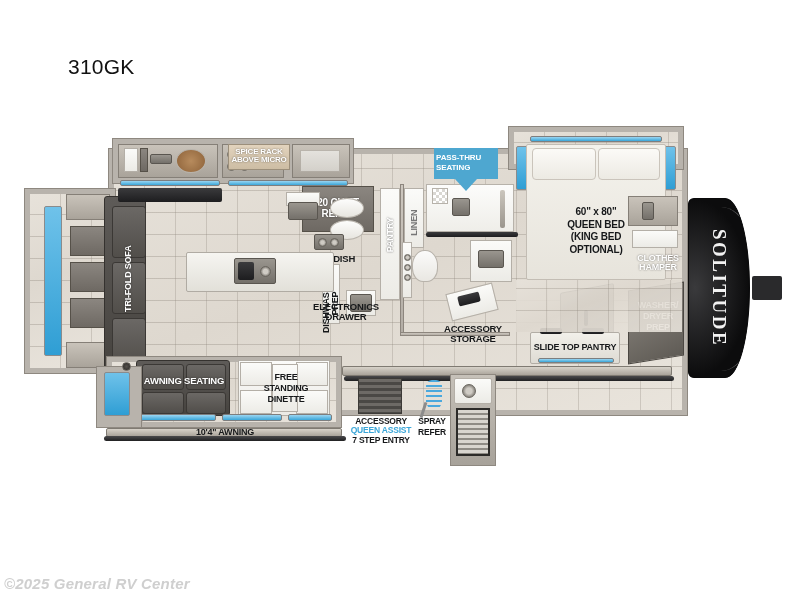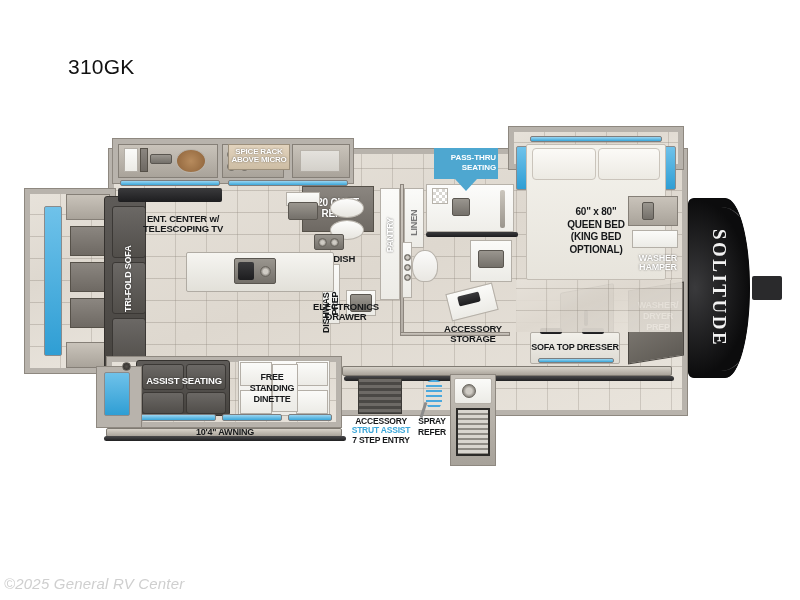--- a/index.html
+++ b/index.html
@@ -25,21 +25,21 @@
     color: #111;
     letter-spacing: .2px;
   }
 
   
   #footer-credit {
     position: absolute;
     left: 4px; top: 575px;
     font-size: 15px;
     font-style: italic;
-    font-weight: normal;
+    font-weight: bold;
     color: #cfcfcf;
     letter-spacing: .2px;
   }
 
   
   #plan {
     position: absolute;
     left: 0; top: 110px;
     width: 683px; height: 370px;
   }
@@ -131,21 +131,21 @@
 
   
   #passthru-banner {
     position: absolute;
     left: 434px; top: 38px;
     width: 64px; padding: 5px 2px 6px;
     background: #4ea7d0;
     color: #fff;
     font-size: 8px;
     font-weight: bold;
-    text-align: right;
+    text-align: left;
     line-height: 1.25;
     letter-spacing: -.1px;
   }
   #passthru-banner::after {
     content: "";
     position: absolute;
     left: 50%; top: 100%;
     transform: translateX(-50%);
     border-left: 11px solid transparent;
     border-right: 11px solid transparent;
@@ -350,22 +350,20 @@
     <div class="lbl white" style="left:228px;top:38px;width:62px;font-size:8px;">SPICE RACK
 ABOVE MICRO</div>
 
     <div class="cab" style="left:292px;top:34px;width:58px;height:34px;"></div>
     <div class="white-unit" style="left:300px;top:40px;width:40px;height:22px;opacity:.6;"></div>
 
     <div class="winbar" style="left:120px;top:70px;width:100px;height:6px;"></div>
     <div class="winbar" style="left:228px;top:70px;width:120px;height:6px;"></div>
 
     <div class="darkstrip" style="left:118px;top:78px;width:104px;height:14px;"></div>
-    <div class="lbl" style="left:128px;top:104px;width:110px;font-size:9.5px;">ENT. CENTER w/
-TELESCOPING TV</div>
 
     <div class="darkcab" style="left:302px;top:76px;width:72px;height:46px;"></div>
     <div class="lbl white" style="left:304px;top:88px;width:68px;font-size:10px;">20 CU FT
 REFER</div>
 
     <div class="white-unit" style="left:286px;top:82px;width:34px;height:14px;"></div>
     <div class="appliance" style="left:288px;top:92px;width:30px;height:18px;"></div>
     <div class="dish" style="left:330px;top:88px;"></div>
     <div class="dish" style="left:330px;top:110px;"></div>
 
@@ -427,77 +425,77 @@
     <div class="pillow" style="left:532px;top:38px;width:64px;height:32px;"></div>
     <div class="pillow" style="left:598px;top:38px;width:62px;height:32px;"></div>
     <div class="lbl" style="left:534px;top:96px;width:124px;font-size:10px;line-height:1.25;">60" x 80"
 QUEEN BED
 (KING BED
 OPTIONAL)</div>
 
     <div class="cab" style="left:628px;top:86px;width:50px;height:30px;"></div>
     <div class="appliance" style="left:642px;top:92px;width:12px;height:18px;"></div>
     <div class="white-unit" style="left:632px;top:120px;width:46px;height:18px;"></div>
-    <div class="lbl white" style="left:626px;top:144px;width:64px;font-size:9px;">WASHER
+    <div class="lbl white" style="left:626px;top:144px;width:64px;font-size:9px;">CLOTHES
 HAMPER</div>
 
     <div class="wd" style="left:628px;top:176px;width:56px;height:74px;transform:skewY(-9deg);"></div>
     <div class="lbl white" style="left:630px;top:190px;width:56px;font-size:9px;line-height:1.2;">WASHER/
 DRYER
 PREP</div>
 
     <div class="appliance" style="left:560px;top:178px;width:54px;height:62px;transform:skewY(-10deg);background:linear-gradient(160deg,#a9a49c,#7c7770);"></div>
     <div class="darkstrip" style="left:584px;top:200px;width:4px;height:16px;"></div>
 
     <div class="dresser" style="left:530px;top:222px;width:90px;height:32px;"></div>
     <div class="darkstrip" style="left:540px;top:218px;width:22px;height:6px;"></div>
     <div class="darkstrip" style="left:582px;top:218px;width:22px;height:6px;"></div>
-    <div class="lbl" style="left:528px;top:233px;width:94px;font-size:9px;">SOFA TOP DRESSER</div>
+    <div class="lbl" style="left:528px;top:233px;width:94px;font-size:9px;">SLIDE TOP PANTRY</div>
     <div class="winbar" style="left:538px;top:248px;width:76px;height:5px;"></div>
 
     <div class="floor-tile" style="left:516px;top:170px;width:166px;height:52px;opacity:.9;"></div>
 
     <div class="shell" style="left:106px;top:246px;width:236px;height:72px;"></div>
     <div class="floor-tile" style="left:112px;top:252px;width:224px;height:60px;"></div>
 
     <div class="sofa" style="left:136px;top:250px;width:94px;height:56px;"></div>
     <div class="seat" style="left:142px;top:254px;width:42px;height:26px;"></div>
     <div class="seat" style="left:186px;top:254px;width:40px;height:26px;"></div>
     <div class="seat" style="left:142px;top:282px;width:42px;height:22px;"></div>
     <div class="seat" style="left:186px;top:282px;width:40px;height:22px;"></div>
-    <div class="lbl white" style="left:136px;top:266px;width:96px;font-size:9.5px;">ASSIST SEATING</div>
+    <div class="lbl white" style="left:136px;top:266px;width:96px;font-size:9.5px;">AWNING SEATING</div>
 
     <div class="white-unit" style="left:238px;top:250px;width:92px;height:56px;"></div>
     <div class="white-unit" style="left:240px;top:252px;width:32px;height:24px;"></div>
     <div class="white-unit" style="left:240px;top:280px;width:32px;height:24px;"></div>
     <div class="white-unit" style="left:296px;top:252px;width:32px;height:24px;"></div>
     <div class="white-unit" style="left:296px;top:280px;width:32px;height:24px;"></div>
     <div class="white-unit" style="left:272px;top:254px;width:26px;height:48px;"></div>
-    <div class="lbl" style="left:244px;top:262px;width:56px;font-size:9px;line-height:1.2;text-align:center;">FREE
+    <div class="lbl" style="left:258px;top:262px;width:56px;font-size:9px;line-height:1.2;text-align:center;">FREE
 STANDING
 DINETTE</div>
 
     <div class="winbar" style="left:120px;top:304px;width:96px;height:7px;"></div>
     <div class="winbar" style="left:222px;top:304px;width:60px;height:7px;"></div>
     <div class="winbar" style="left:288px;top:304px;width:44px;height:7px;"></div>
 
     <div class="shell" style="left:96px;top:256px;width:46px;height:62px;"></div>
     <div class="win" style="left:104px;top:262px;width:26px;height:44px;"></div>
     <div class="burner" style="left:122px;top:252px;width:9px;height:9px;background:radial-gradient(circle,#55514c,#2a2725);"></div>
 
     <div class="awning" style="left:106px;top:318px;width:236px;"></div>
     <div class="awning-bar" style="left:104px;top:326px;width:242px;"></div>
     <div class="lbl" style="left:140px;top:318px;width:170px;font-size:9px;">10'4" AWNING</div>
 
     <div class="awning" style="left:342px;top:256px;width:330px;height:10px;"></div>
     <div class="awning-bar" style="left:344px;top:266px;width:330px;"></div>
 
     <div class="stepbox" style="left:358px;top:268px;width:44px;height:36px;"></div>
     <div class="lbl" style="left:348px;top:306px;width:66px;font-size:8.5px;line-height:1.25;">ACCESSORY</div>
-    <div class="lbl blue-word" style="left:348px;top:316px;width:66px;font-size:8.5px;">STRUT ASSIST</div>
+    <div class="lbl blue-word" style="left:348px;top:316px;width:66px;font-size:8.5px;">QUEEN ASSIST</div>
     <div class="lbl" style="left:348px;top:326px;width:66px;font-size:8.5px;">7 STEP ENTRY</div>
 
     <div class="spring" style="left:426px;top:270px;"></div>
     <div class="spring-stem" style="left:422px;top:292px;transform:rotate(18deg);"></div>
     <div class="lbl" style="left:406px;top:306px;width:52px;font-size:8.5px;line-height:1.25;">SPRAY
 REFER</div>
 
     <div class="shell" style="left:450px;top:264px;width:46px;height:92px;background:linear-gradient(180deg,#c6c1b9,#a7a29a);"></div>
     <div class="white-unit" style="left:454px;top:268px;width:38px;height:26px;border-radius:2px;"></div>
     <div class="burner" style="left:462px;top:274px;width:14px;height:14px;"></div>

